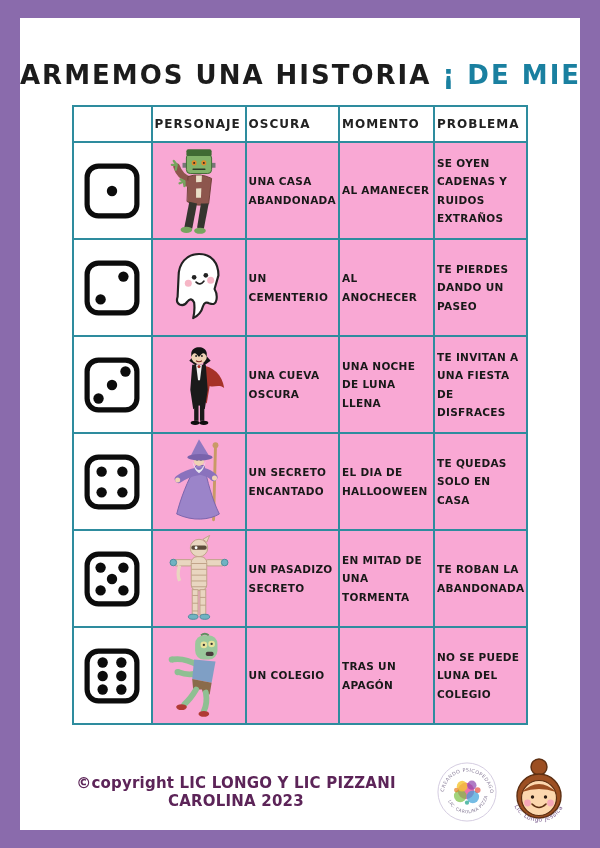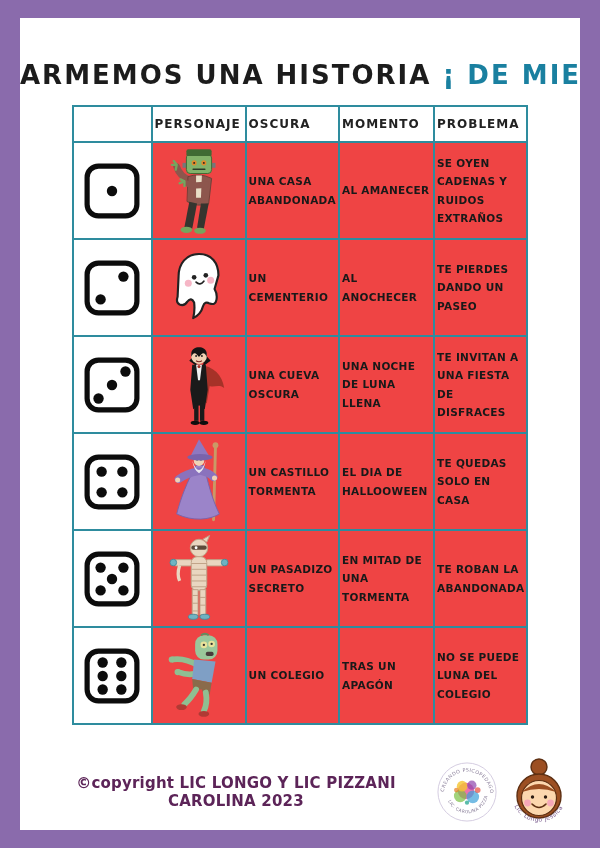--- a/index.html
+++ b/index.html
@@ -29,21 +29,21 @@
   table.story th,table.story td{
     border:2px solid #2e8c9e;text-align:left;vertical-align:middle;
     padding:2px 2px;box-sizing:border-box;
   }
   table.story th{
     height:36px;background:#ffffff;
     font-size:12px;font-weight:600;letter-spacing:1px;color:#222;
   }
   table.story td{height:97px;}
   td.die-cell{background:#ffffff;}
-  td.char-cell,td.text-cell{background:#ef4444;}
+  td.char-cell,td.text-cell{background:#f9a8d4;}
   td.text-cell{
     font-size:10.5px;font-weight:bold;color:#191919;
     letter-spacing:.3px;line-height:1.75;
   }
   .footer{
     position:absolute;left:0;right:0;bottom:2px;height:72px;
     display:flex;align-items:center;padding:0 6px 0 16px;box-sizing:border-box;
   }
   .copyright{
     flex:1;text-align:center;
@@ -192,21 +192,21 @@
   <path d="M36 34 Q44 36 48 40" stroke="#8a72bd" stroke-width="8" fill="none" stroke-linecap="round"></path>
   <circle cx="49" cy="41" r="2.6" fill="#efd2b4"></circle>
   <path d="M26 23 Q33 42 40 23 Q38 33 33 36 Q28 33 26 23 Z" fill="#e8e6ee"></path>
   <circle cx="33" cy="23" r="5.4" fill="#efd2b4"></circle>
   <circle cx="31" cy="22" r=".9" fill="#333"></circle>
               <circle cx="35" cy="22" r=".9" fill="#333"></circle>
   <path d="M33 1 L24 19 L44 19 Z" fill="#8f78c0"></path>
   <ellipse cx="34" cy="19.5" rx="13" ry="3.4" fill="#7a63ab"></ellipse>
 </svg>
           </td>
-          <td class="text-cell">UN CASTILLO TORMENTA</td>
+          <td class="text-cell">UN SECRETO ENCANTADO</td>
           <td class="text-cell">EL DIA DE HALLOOWEEN</td>
           <td class="text-cell">TE QUEDAS SOLO EN CASA</td>
         </tr>
         <tr>
           <td class="die-cell">
             <svg width="56" height="56" viewBox="0 0 54 54">
     <rect x="3" y="3" width="48" height="48" rx="11" fill="#ffffff" stroke="#0c0c0c" stroke-width="5"></rect>
               <circle cx="16" cy="16" r="5" fill="#0c0c0c"></circle>
               <circle cx="38" cy="16" r="5" fill="#0c0c0c"></circle>
               <circle cx="27" cy="27" r="5" fill="#0c0c0c"></circle>

